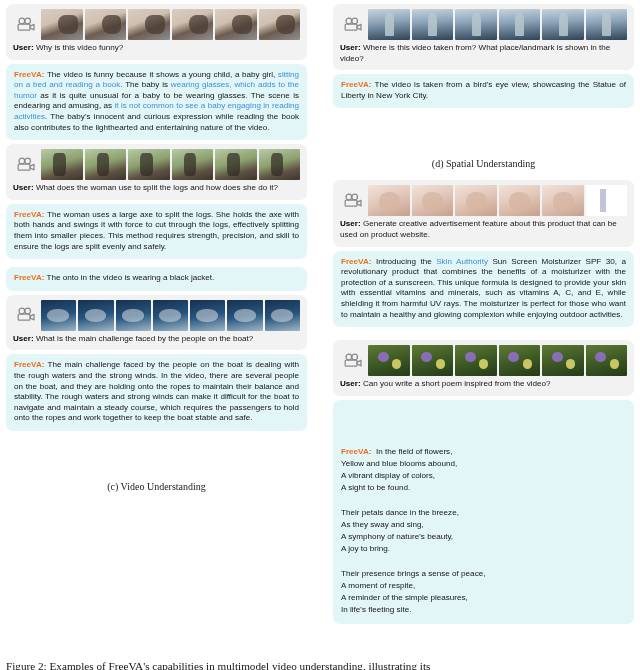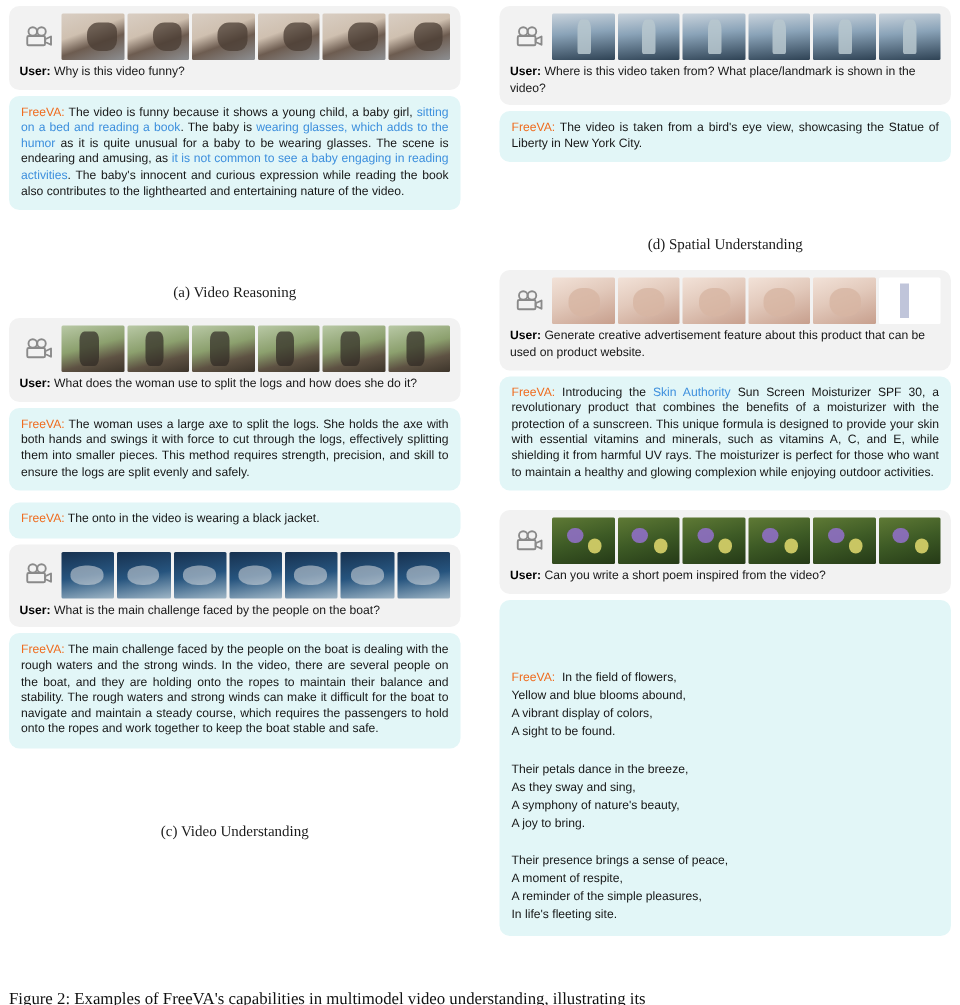--- a/index.html
+++ b/index.html
@@ -89,21 +89,21 @@
     text-align: justify;
     color: #151515;
     word-spacing: 0px;
   }
   .msg-nj { text-align: left; }
   .who-user {
     font-weight: bold;
     color: #000;
   }
   .who-ai {
-    font-weight: normal;
+    font-weight: bold;
     color: #ef6c1f;
   }
   .hl { color: #3d8fdd; }
 
   .poem {
     font-size: 8.1px;
     line-height: 12.2px;
     white-space: pre-wrap;
     color: #151515;
     margin-top: 40px;
@@ -175,21 +175,20 @@
                 <div class="thumb t-baby"></div>
                 <div class="thumb t-baby"></div>
               </div>
             </div>
             <div class="msg msg-nj"><span class="who-user">User: </span><span>Why is this video funny?</span></div>
           </div>
           <div class="gap"></div>
           <div class="bubble bubble-ai">
             <div class="msg"><span class="who-ai">FreeVA:</span><span> The video is funny because it shows a young child, a baby girl, </span><span class="hl">sitting on a bed and reading a book</span><span>. The baby is </span><span class="hl">wearing glasses, which adds to the humor</span><span> as it is quite unusual for a baby to be wearing glasses. The scene is endearing and amusing, as </span><span class="hl">it is not common to see a baby engaging in reading activities</span><span>. The baby's innocent and curious expression while reading the book also contributes to the lighthearted and entertaining nature of the video.</span></div>
           </div>
-          <div class="subcap">(a) Video Reasoning</div>
         </div>
         <div class="panel">
           <div class="bubble bubble-user">
             <div class="strip">
               <div class="cam-icon">
                 <svg viewBox="0 0 24 24" width="20" height="20" aria-hidden="true">
                   <circle cx="7" cy="7.2" r="3.4" fill="none" stroke="#8a8a8a" stroke-width="1.5"></circle>
                   <circle cx="14" cy="7.2" r="3.4" fill="none" stroke="#8a8a8a" stroke-width="1.5"></circle>
                   <rect x="2.6" y="10.8" width="14.2" height="7.4" rx="1.1" fill="none" stroke="#8a8a8a" stroke-width="1.5"></rect>
                   <path d="M17 13.4 L21.6 11.2 L21.6 17.8 L17 15.6 Z" fill="none" stroke="#8a8a8a" stroke-width="1.5" stroke-linejoin="round"></path>

